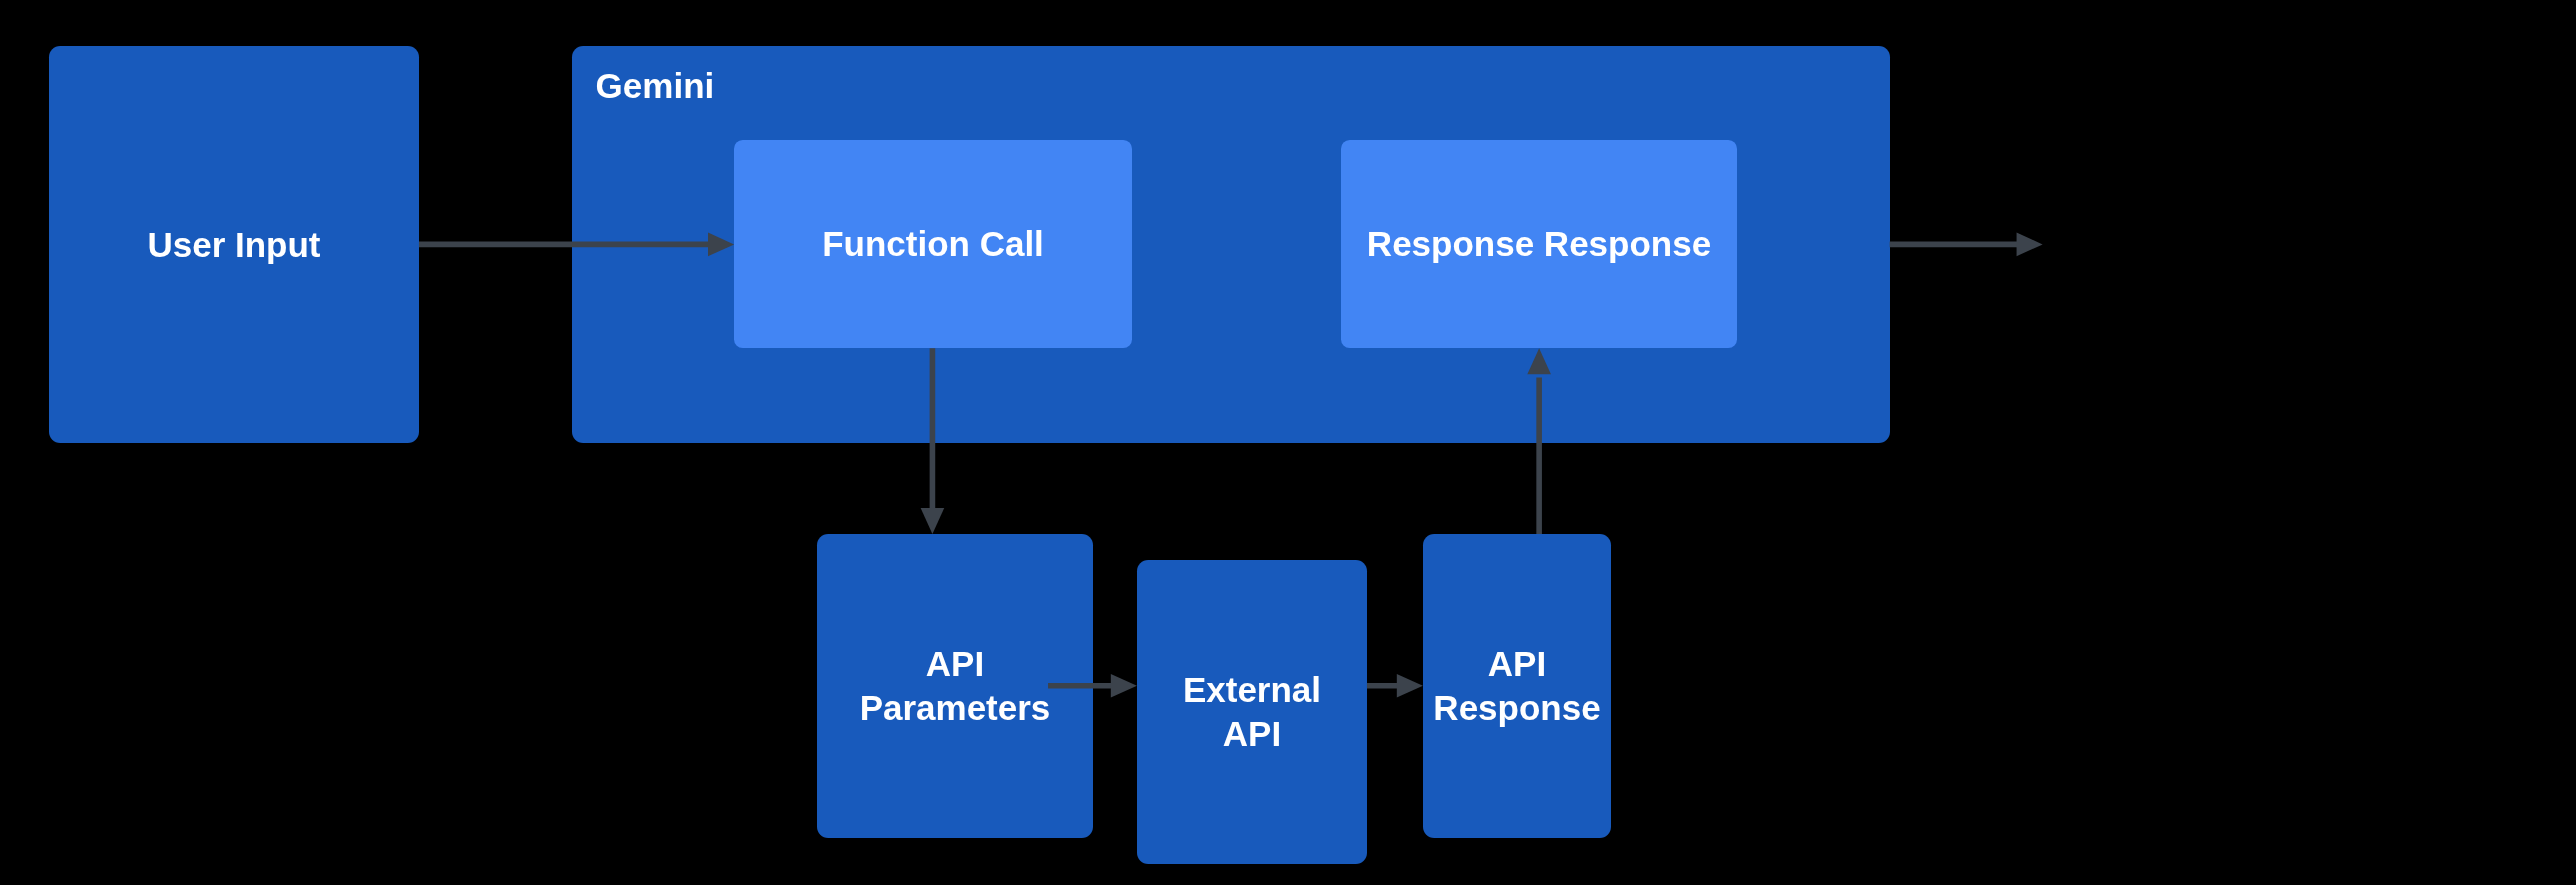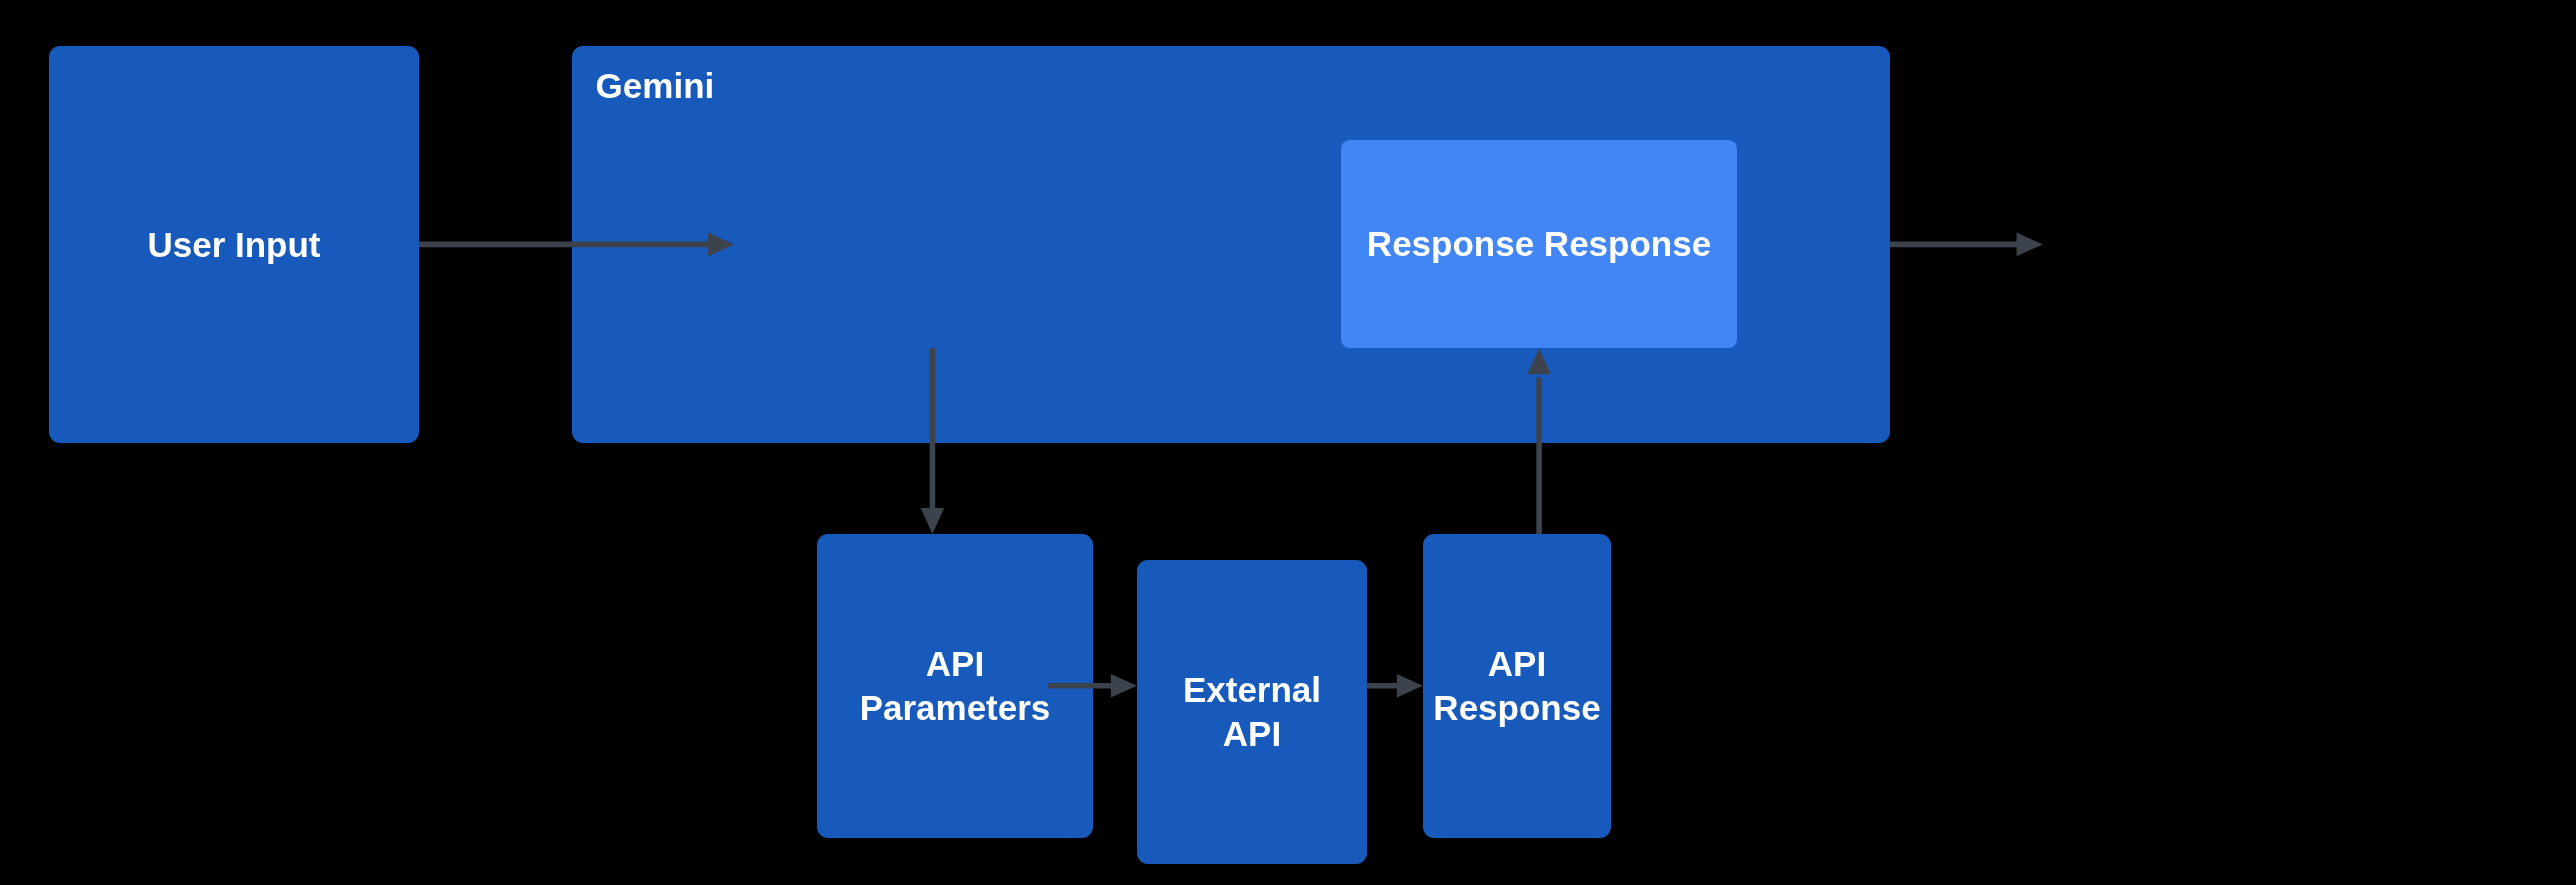--- a/index.html
+++ b/index.html
@@ -67,20 +67,23 @@
 
 <div class="stage">
 
   <div class="node dark" style="left:49px; top:46px; width:370px; height:397px;">
     <span class="node-label">User Input</span>
   </div>
 
   <div class="group" style="left:572px; top:46px; width:1318px; height:397px;">
     <span class="group-label">Gemini</span>
 
+    <div class="node light" style="left:162px; top:94px; width:398px; height:208px;">
+      <span class="node-label">Function Call</span>
+    </div>
 
     <div class="node light" style="left:769px; top:94px; width:396px; height:208px;">
       <span class="node-label">Response Response</span>
     </div>
   </div>
 
 
   <div class="node dark" style="left:817px; top:534px; width:276px; height:304px;">
     <span class="node-label">API Parameters</span>
   </div>

